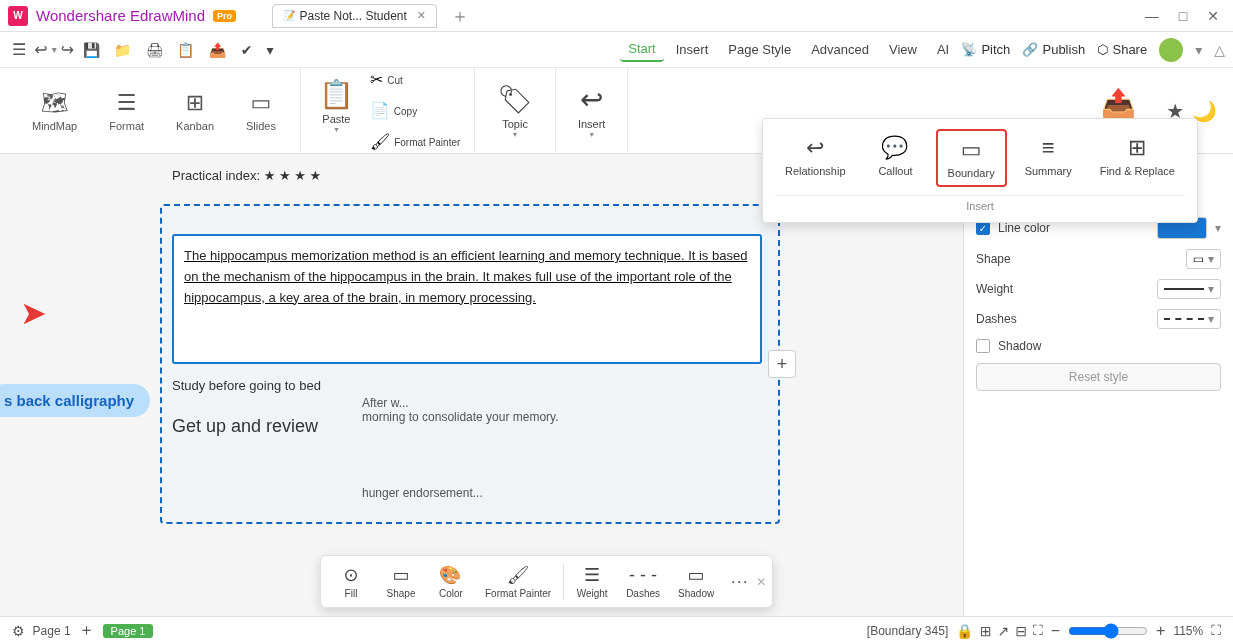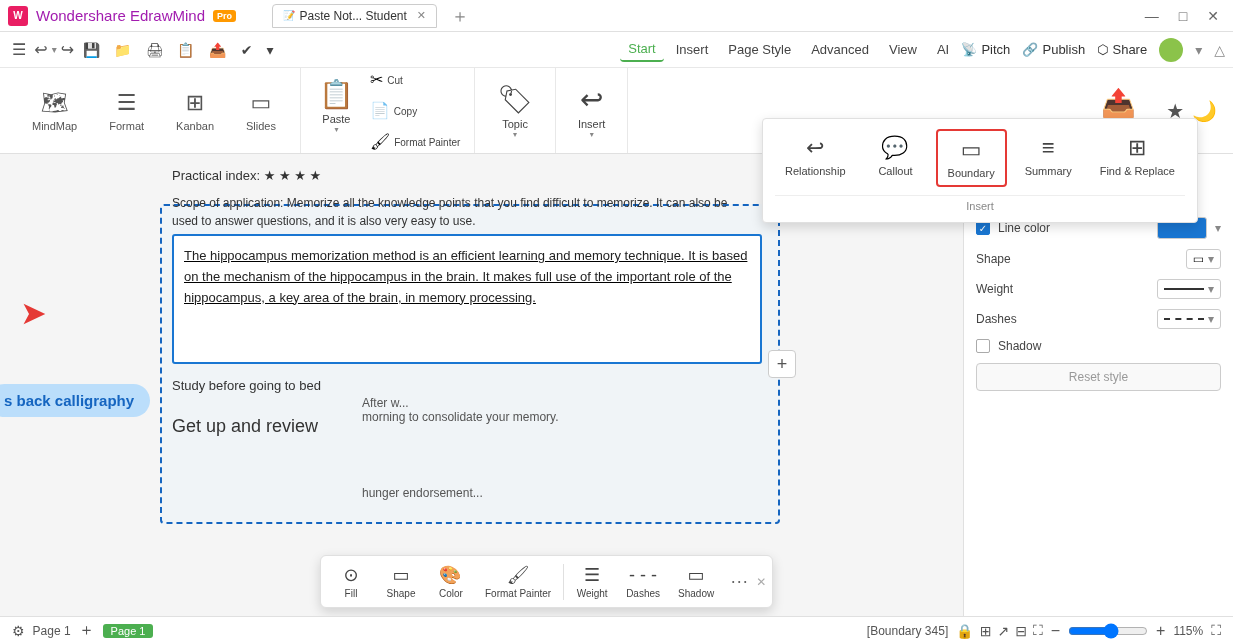--- a/index.html
+++ b/index.html
@@ -413,23 +413,20 @@
     <div class="callout-label" style="position:absolute;top:230px;left:-12px;background:#bbdefb;border-radius:20px;padding:8px 16px;font-size:15px;font-weight:bold;color:#1565c0;">
       <span>s back calligraphy</span>
     </div>
 
     <div class="boundary-box">
 
       <div style="position:absolute;top:-38px;left:10px;font-size:13px;color:#333;">
         <span>Practical index: ★ ★ ★ ★</span>
       </div>
 
-      <div style="position:absolute;top:-12px;left:10px;width:580px;font-size:12px;color:#333;line-height:1.5;">
-        <span>Scope of application: Memorize all the knowledge points that you find difficult to memorize. It can also be used to answer questions, and it is also very easy to use.</span>
-      </div>
 
       <div class="inner-box" style="position:absolute;top:28px;left:10px;width:590px;height:130px;border:2px solid #1976d2;background:white;padding:10px;text-decoration:underline;">
         <div style="font-size:13px;color:#222;line-height:1.6;">The hippocampus memorization method is an efficient learning and memory technique. It is based on the mechanism of the hippocampus in the brain. It makes full use of the important role of the hippocampus, a key area of the brain, in memory processing.</div>
       </div>
 
       <div style="position:absolute;top:172px;left:10px;font-size:13px;color:#333;">
         <span>Study before going to bed</span>
       </div>
 
       <div style="position:absolute;top:210px;left:10px;font-size:18px;color:#333;">

